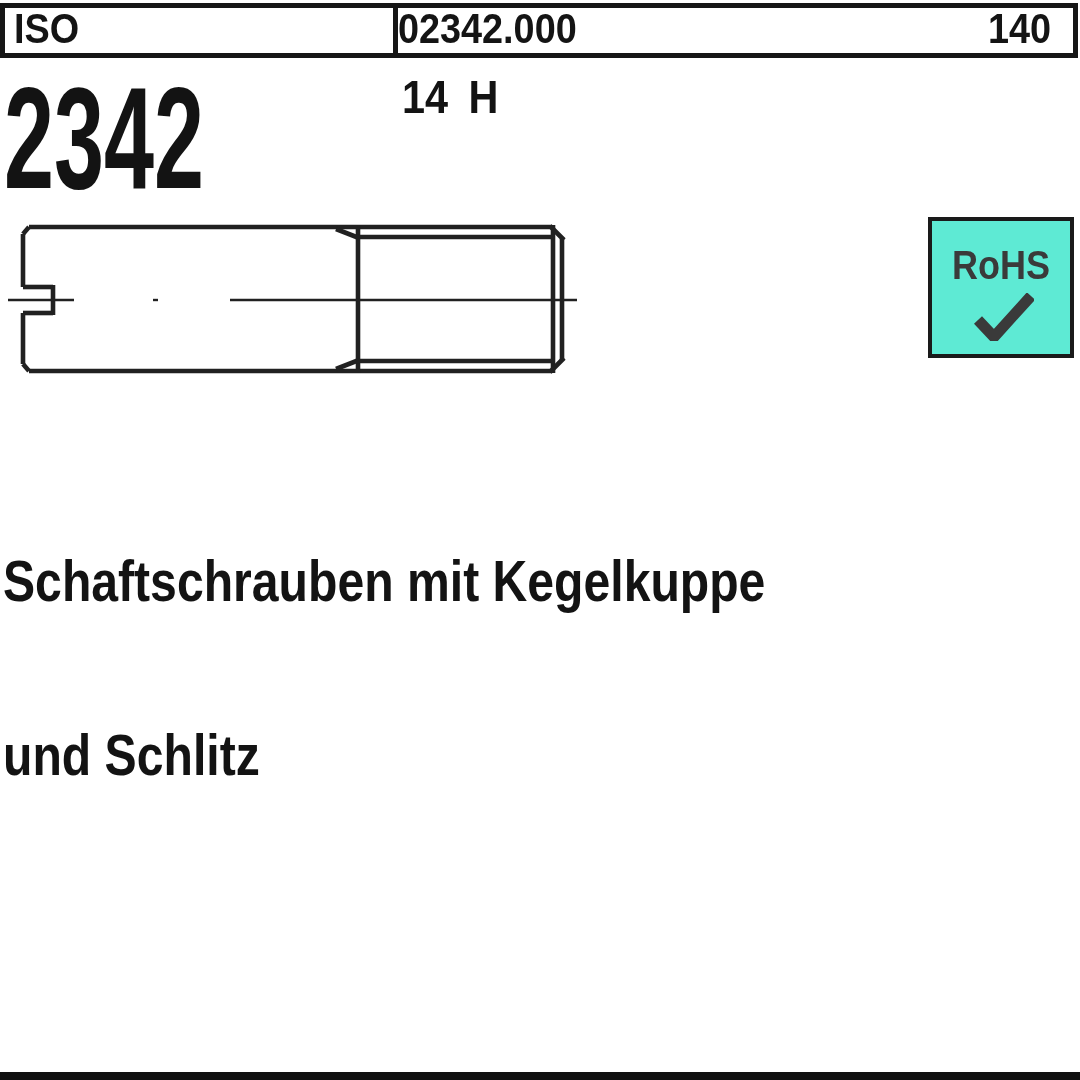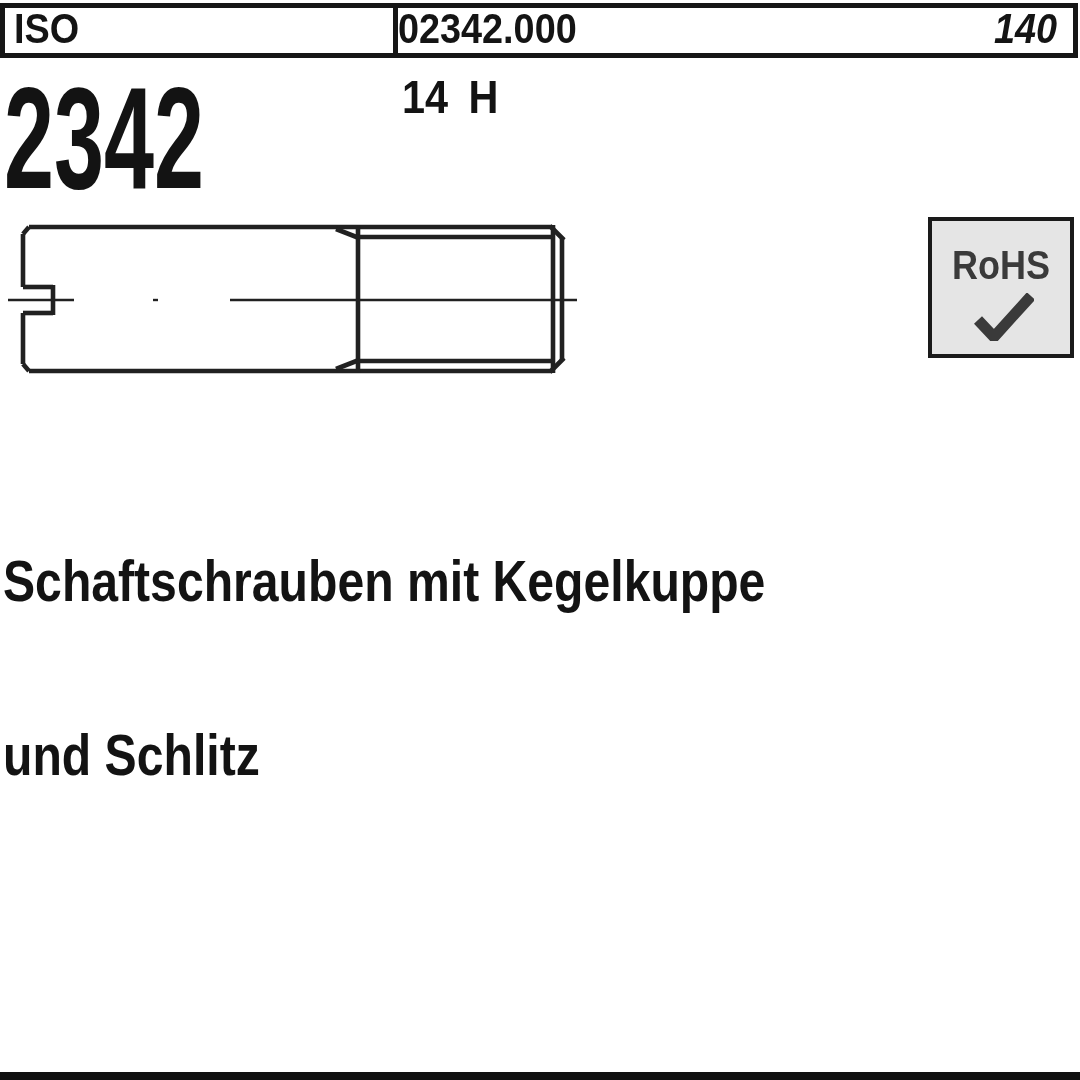--- a/index.html
+++ b/index.html
@@ -9,42 +9,42 @@
   }
   
   .header-table{
     position:absolute;left:0;top:3px;width:1078px;height:55px;
     box-sizing:border-box;border:5px solid #161616;background:#fff;
     display:flex;align-items:center;
   }
   .hcell{height:100%;display:flex;align-items:flex-start;box-sizing:border-box;}
   .hcell-iso{width:393px;border-right:5px solid #161616;padding-left:9px;}
   .hcell-article{flex:1;}
-  .hcell-page{justify-content:flex-end;padding-right:16px;font-style:italic;}
+  .hcell-page{justify-content:flex-end;padding-right:22px;}
   .htext{
     font-size:42px;font-weight:bold;line-height:1;letter-spacing:0;
     display:inline-block;transform:scaleX(0.9);transform-origin:0 50%;white-space:pre;
   }
   .hcell-page .htext{transform-origin:100% 50%;}
   
   .big-number{
     position:absolute;left:4px;top:66px;font-size:145px;font-weight:bold;line-height:1;
     transform:scaleX(0.62);transform-origin:0 0;white-space:pre;color:#131313;
   }
   
   .material{
     position:absolute;left:402px;top:74px;font-size:46px;font-weight:bold;line-height:1;
     transform:scaleX(0.9);transform-origin:0 0;word-spacing:10px;white-space:pre;color:#131313;
   }
   
   .drawing-svg{position:absolute;left:0;top:210px;}
   
   .rohs-badge{
     position:absolute;left:928px;top:217px;width:146px;height:141px;
-    box-sizing:border-box;border:4px solid #1a1a1a;background:#e5e5e5;
+    box-sizing:border-box;border:4px solid #1a1a1a;background:#5eead4;
   }
   .rohs-label{
     margin-top:24px;text-align:center;font-size:40px;font-weight:bold;line-height:1;
     color:#3a3a3a;transform:scaleX(0.9);transform-origin:50% 50%;
   }
   .rohs-check{position:absolute;left:42px;top:72px;}
   
   .title{
     position:absolute;left:3px;top:436px;font-size:58px;font-weight:bold;
     line-height:58px;transform:scaleX(0.83);transform-origin:0 0;white-space:pre;color:#131313;

